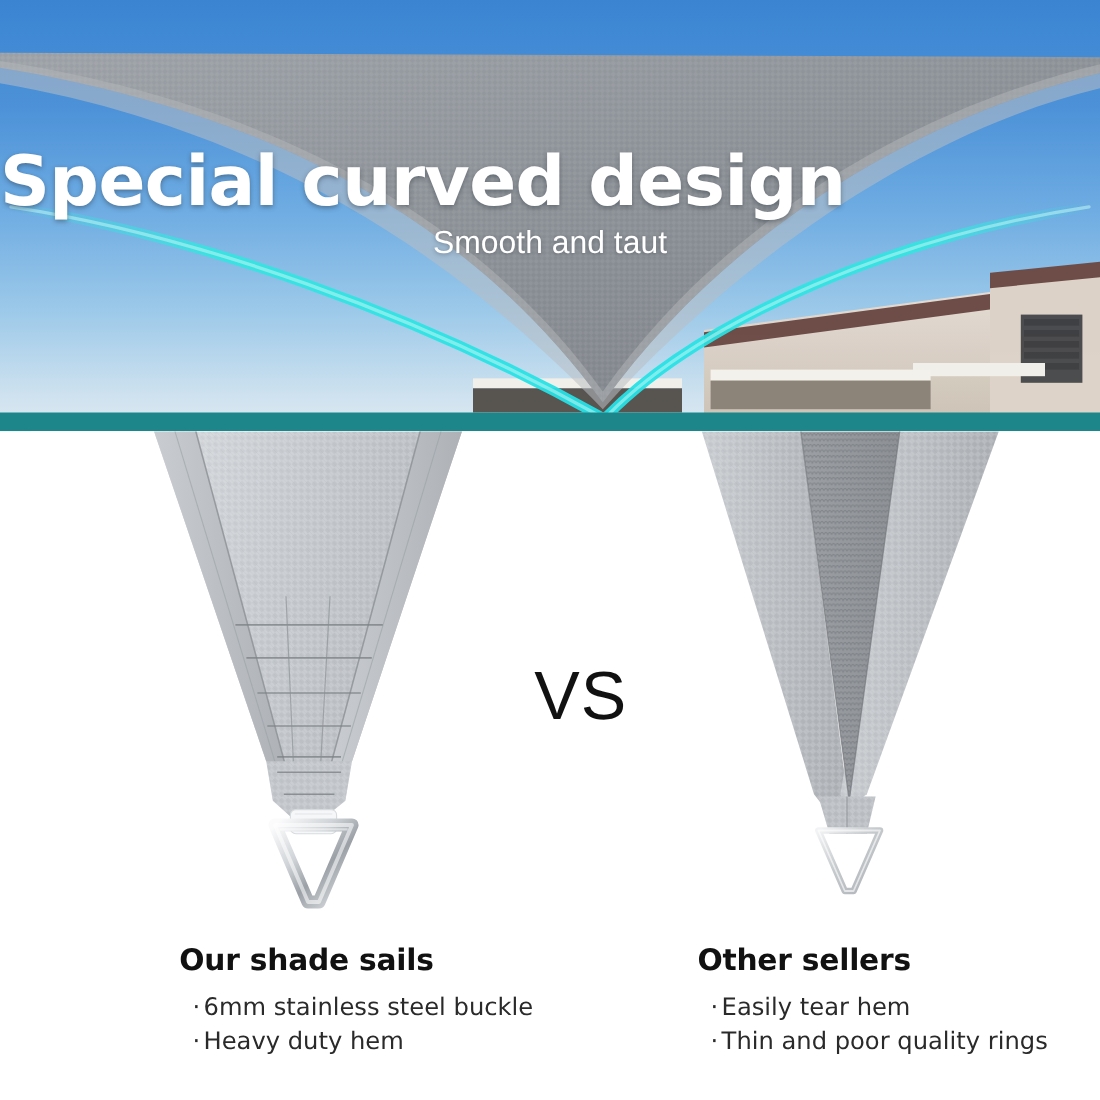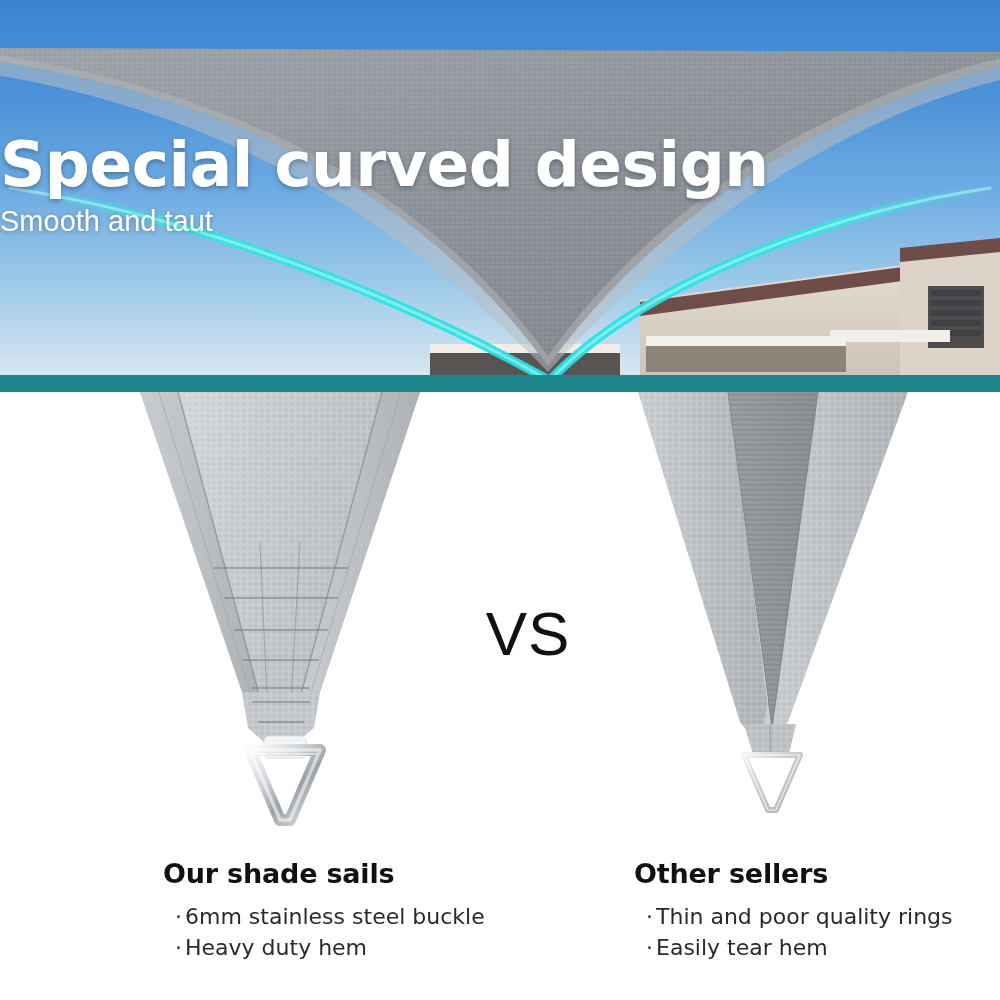--- a/index.html
+++ b/index.html
@@ -9,21 +9,21 @@
   
   #hero{position:absolute;left:0;top:0;width:1000px;height:392px;overflow:hidden;}
   #sky2{position:absolute;left:0;top:0;width:1000px;height:392px;
         background:linear-gradient(180deg,#3a84d2 0%,#4d92d8 25%,#6dabe2 48%,#9cc9e9 72%,#cfe2ef 92%,#dfebf3 100%);}
   #heroSvg{position:absolute;left:0;top:0;}
   #teal{position:absolute;left:0;top:375px;width:1000px;height:17px;background:#1d868a;}
 
   .hero-title{position:absolute;left:0;top:128px;width:1000px;text-align:left;
     font-size:63px;font-weight:bold;color:#ffffff;letter-spacing:-0.5px;
     text-shadow:0 2px 5px rgba(40,50,60,.45);font-family:"DejaVu Sans",sans-serif;}
-  .hero-sub{position:absolute;left:0;top:205px;width:1000px;text-align:left;
+  .hero-sub{position:absolute;left:0;top:205px;width:1000px;text-align:center;
     font-size:29px;color:#ffffff;text-shadow:0 1px 4px rgba(40,50,60,.40);}
 
   
   #compare{position:absolute;left:0;top:392px;width:1000px;height:460px;background:#ffffff;overflow:hidden;margin-left:28px;}
   #compareSvg{position:absolute;left:0;top:0;}
   .vs{position:absolute;left:0;top:598px;width:1000px;text-align:center;
       font-size:62px;color:#111;font-family:"Liberation Sans",sans-serif;letter-spacing:1px;}
 
   
   .col{position:absolute;top:858px;}
@@ -232,18 +232,18 @@
     <h3>Our shade sails</h3>
     <ul>
       <li><span class="b">·</span><span>6mm stainless steel buckle</span></li>
       <li><span class="b">·</span><span>Heavy duty hem</span></li>
     </ul>
   </div>
 
   <div class="col right">
     <h3>Other sellers</h3>
     <ul>
+      <li><span class="b">·</span><span>Easily tear hem</span></li>
       <li><span class="b">·</span><span>Thin and poor quality rings</span></li>
-      <li><span class="b">·</span><span>Easily tear hem</span></li>
     </ul>
   </div>
 
 </div>
 
 </body></html>

